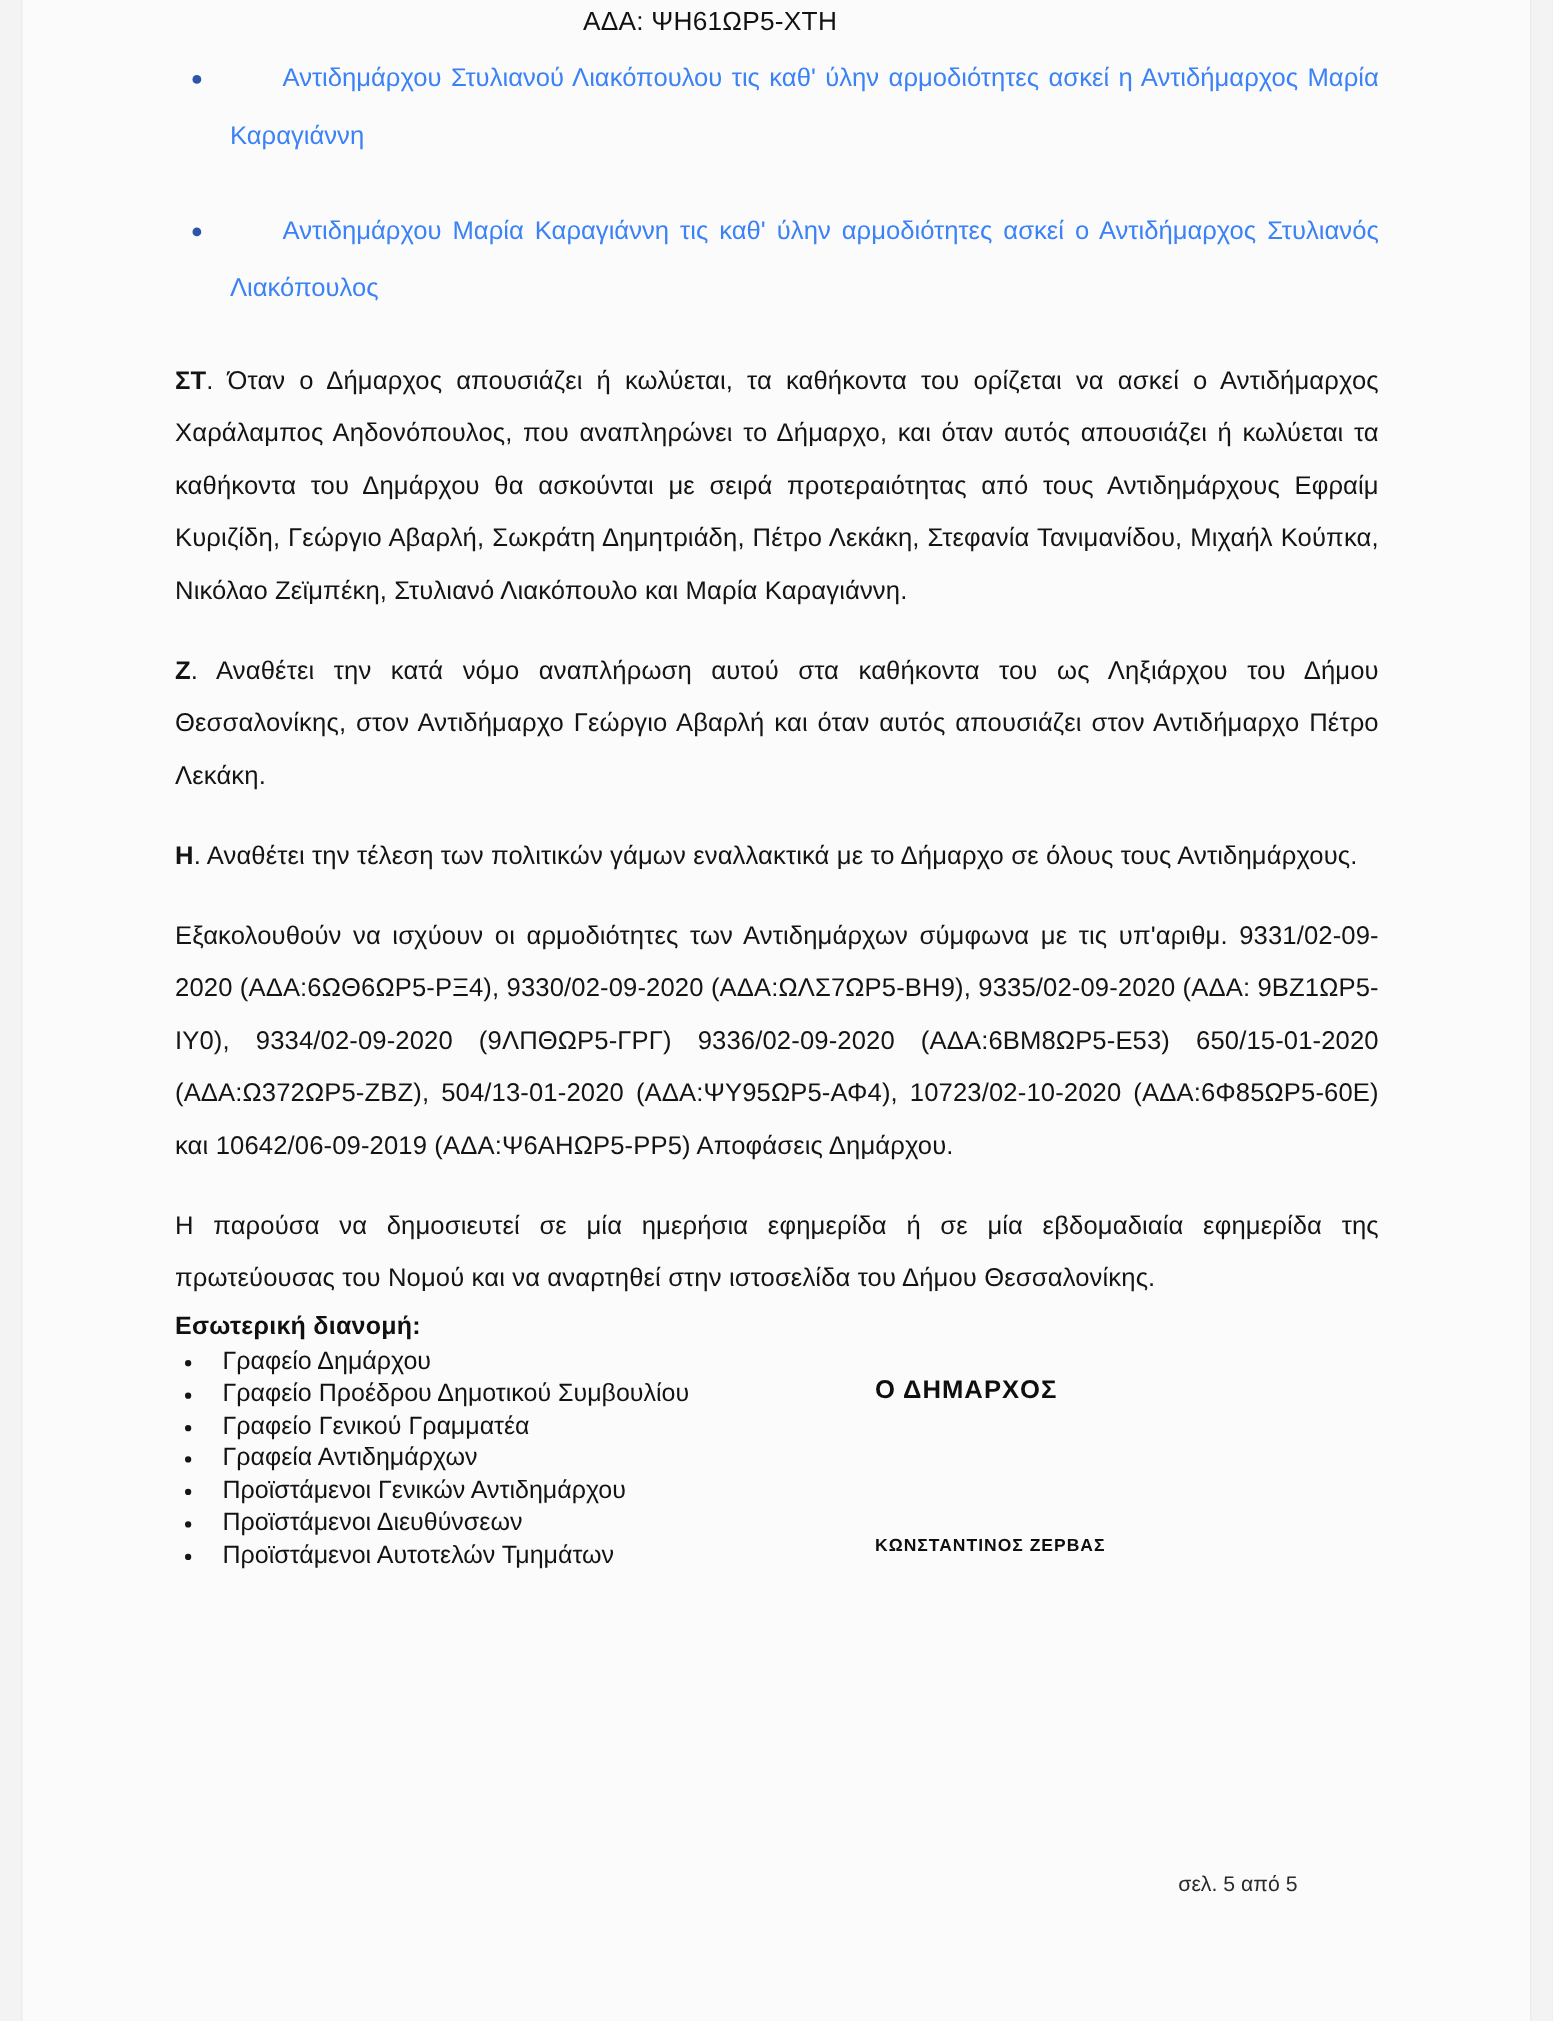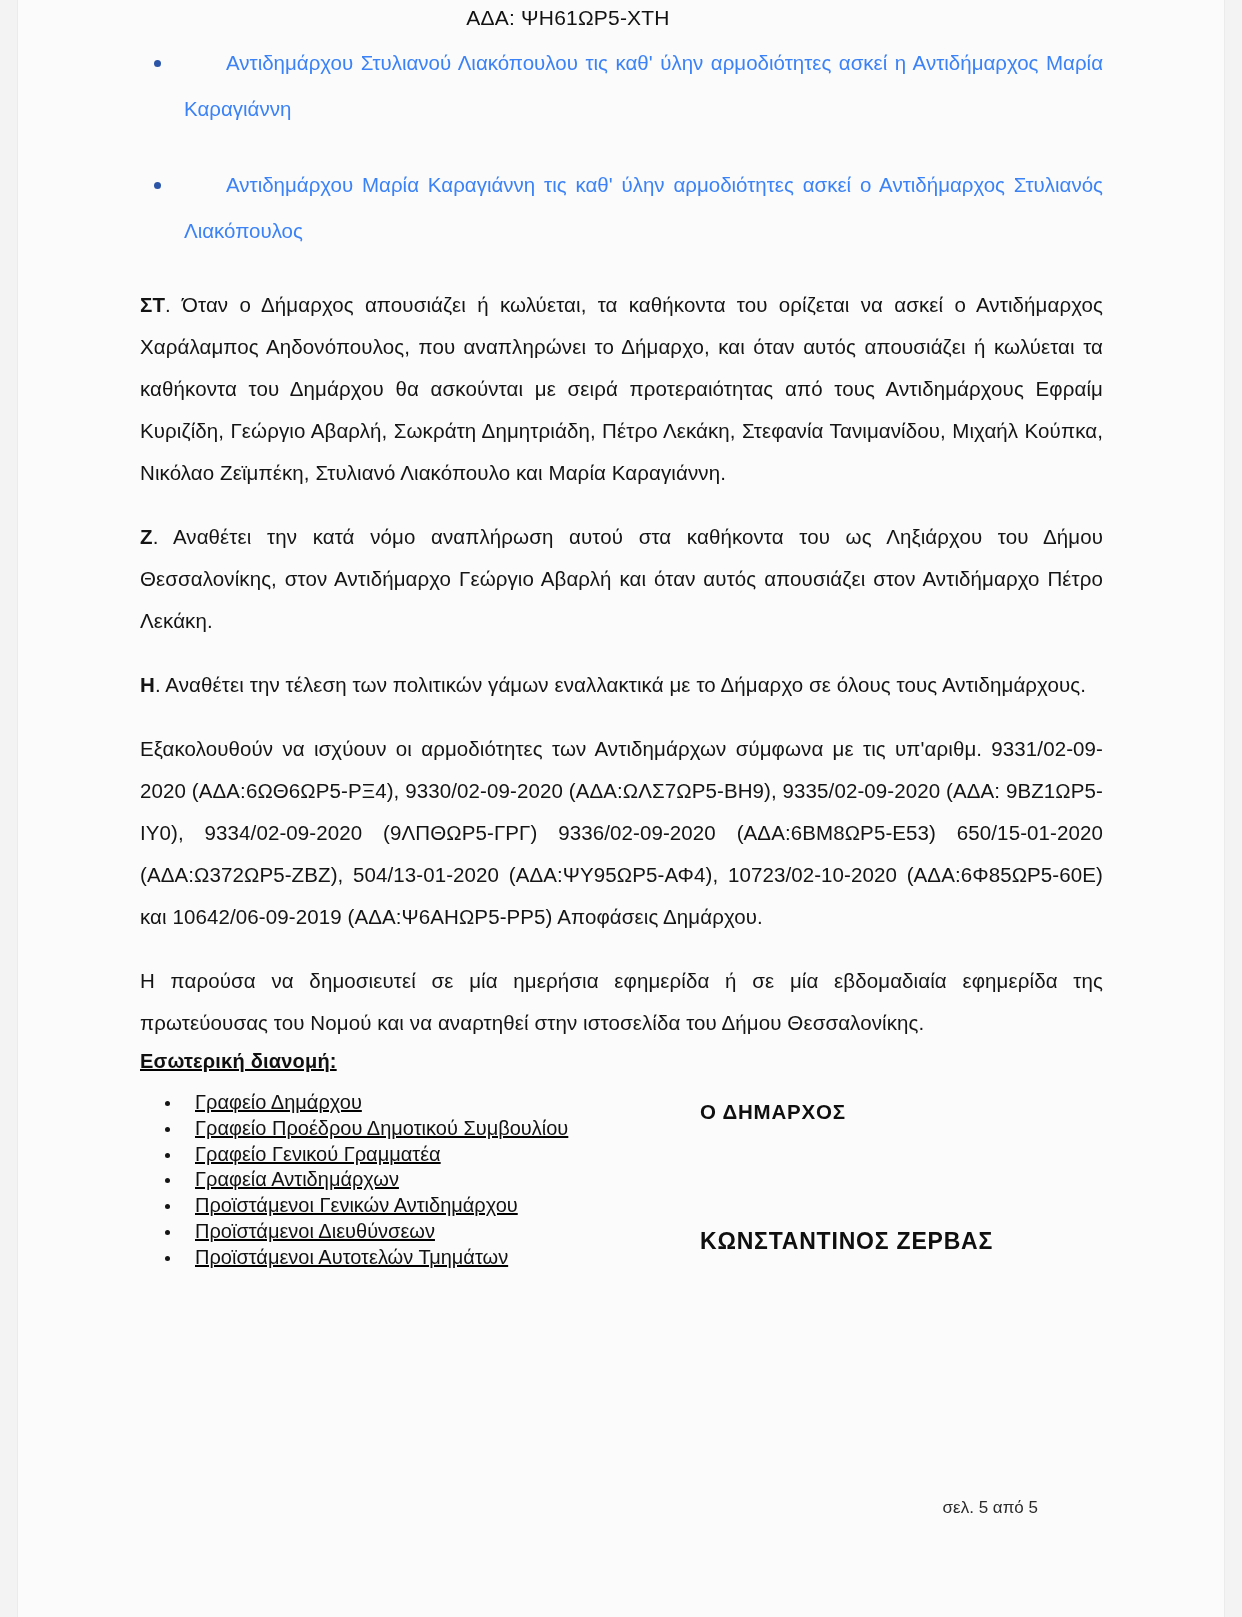--- a/index.html
+++ b/index.html
@@ -99,31 +99,31 @@
 
   
   .bottom-zone {
     position: absolute;
     left: 122px;
     top: 1050px;
     width: 963px;
     display: flex;
     align-items: flex-start;
   }
-  .dist-block { width: 560px; text-decoration: underline; }
+  .dist-block { width: 560px; }
   .dist-title {
     font-size: 20px;
     font-weight: 700;
     color: #101010;
     margin: 0 0 4px 0;
     letter-spacing: 0.2px;
   }
   ul.dist-list {
     list-style: none;
-    margin: 17px;
+    margin: 0;
     padding: 0;
   }
   ul.dist-list > li {
     position: relative;
     padding-left: 38px;
     font-size: 20px;
     line-height: 25.8px;
     color: #121212;
   }
   ul.dist-list > li::before {
@@ -143,21 +143,21 @@
     padding-right: 40px;
   }
   .sign-title {
     font-size: 20.5px;
     font-weight: 700;
     color: #0f0f0f;
     letter-spacing: 0.8px;
     margin: 0;
   }
   .sign-name {
-    font-size: 23px;
+    font-size: 14px;
     font-weight: 700;
     color: #0f0f0f;
     letter-spacing: 0.8px;
     margin: 104px 0 0 0;
   }
 
   .page-footer {
     position: absolute;
     left: 0;
     top: 1498px;

